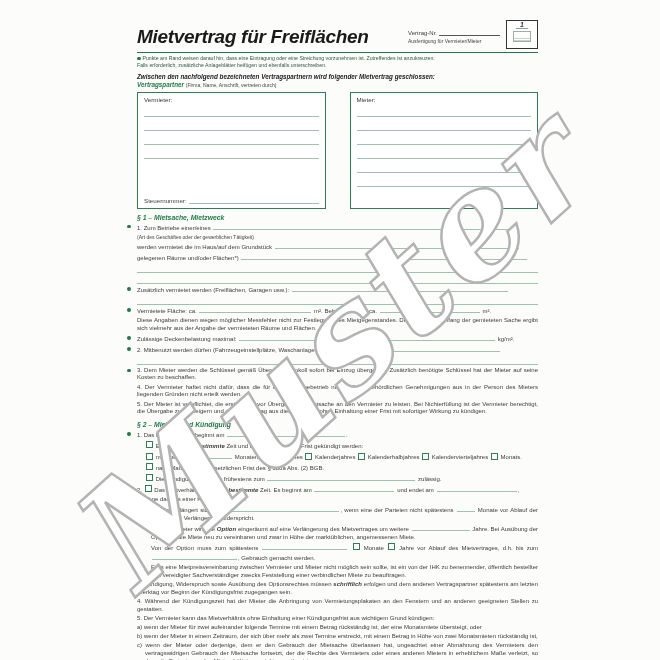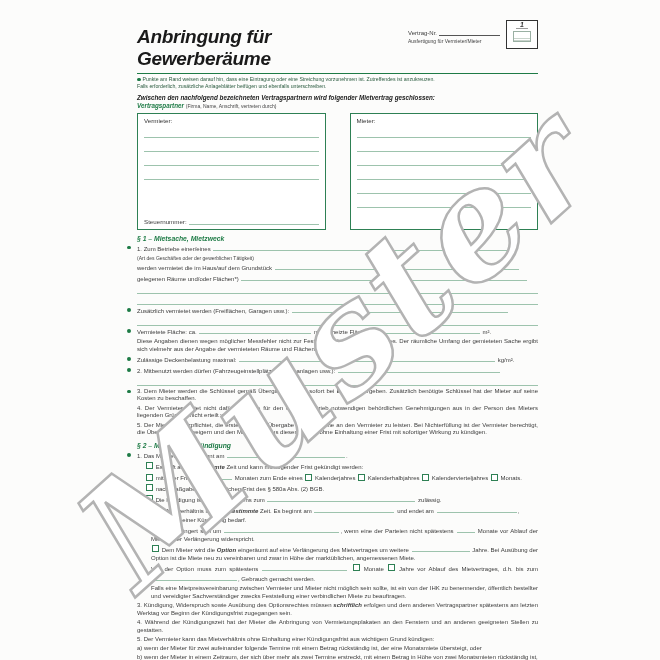--- a/index.html
+++ b/index.html
@@ -58,21 +58,21 @@
              color:#fff;-webkit-text-stroke:2.5px #b3b3b3;letter-spacing:6px;z-index:5;
              white-space:nowrap;pointer-events:none;}
 </style>
 </head>
 <body>
 
 <div class="page">
   <div class="content">
 
     <div class="hdr">
-      <div class="title">Anbringung für Gewerberäume</div>
+      <div class="title">Mietvertrag für Freiflächen</div>
       <div class="vnr">
         <div class="lbl">
           <span>Vertrag-Nr.</span>
           <span class="fl"></span>
         </div>
         <div class="sub">Ausfertigung für Vermieter/Mieter</div>
       </div>
       <div class="copybox">
         <div class="copynum">1</div>
         <div class="sheet"></div>

